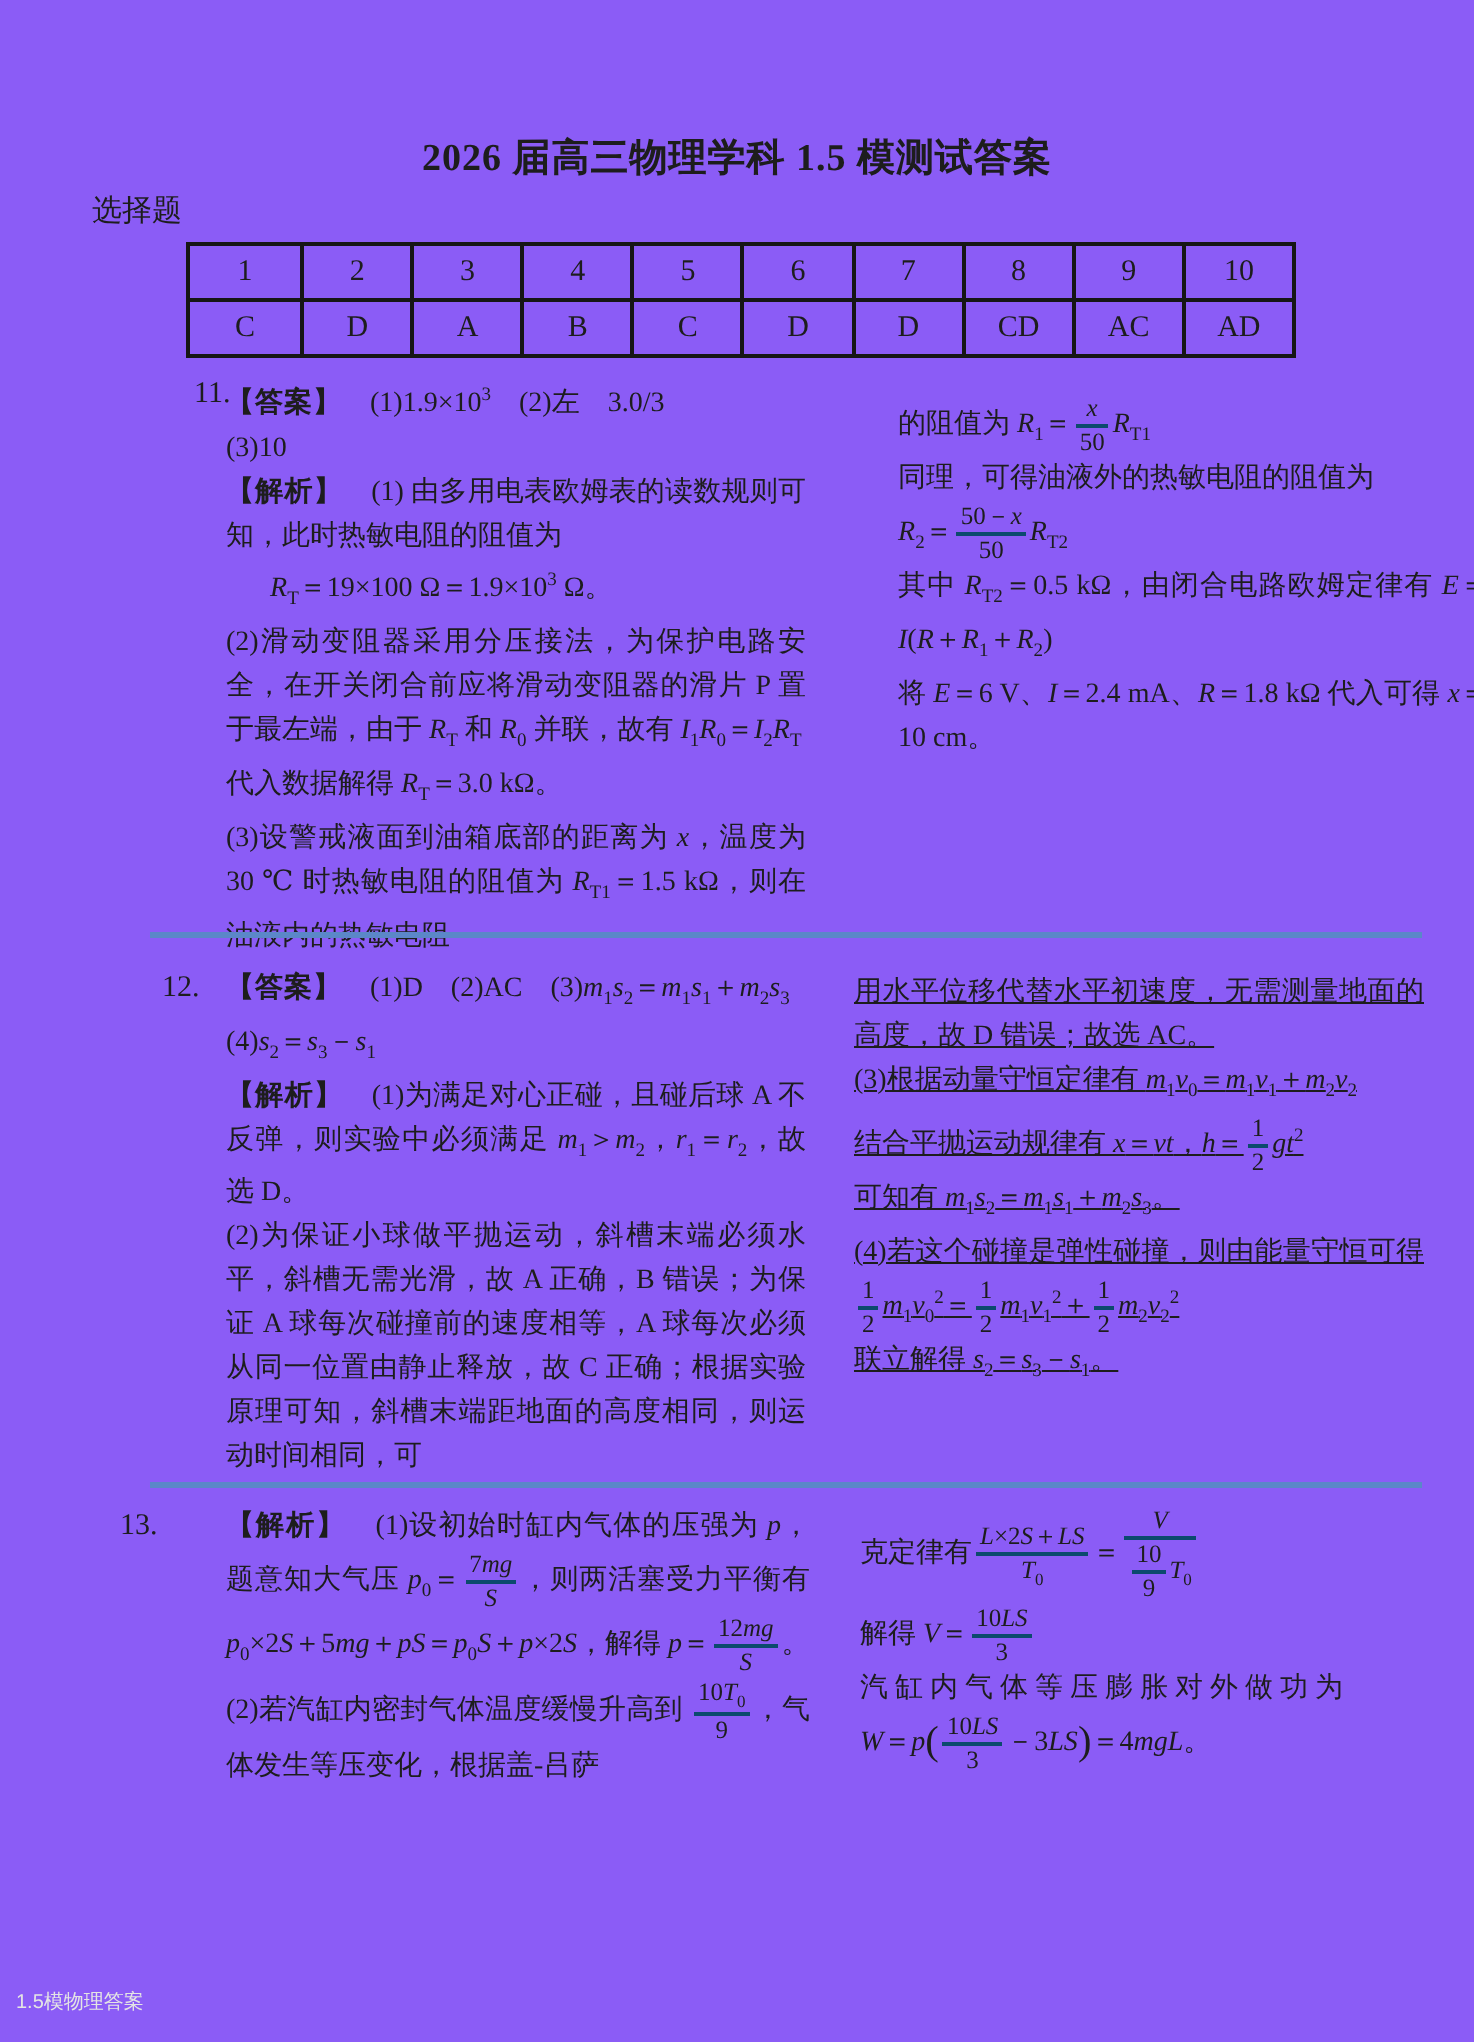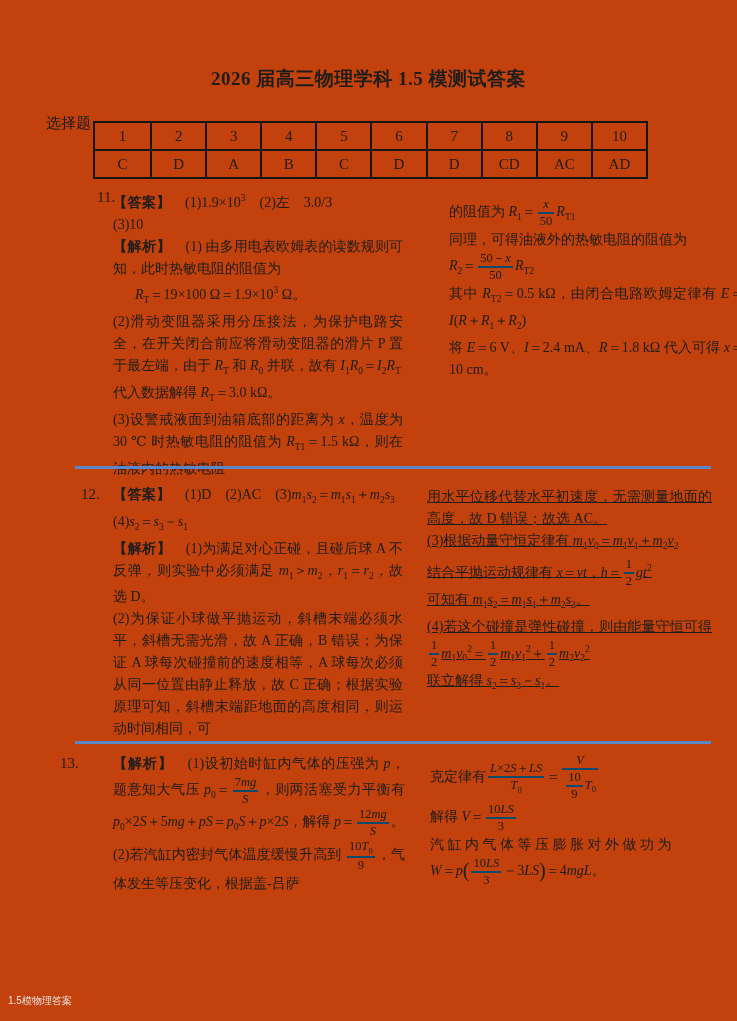--- a/index.html
+++ b/index.html
@@ -1,20 +1,20 @@
 <!DOCTYPE html>
 <html style="--accent: #5b87c8; --footer: #e4e4e4;"><head>
 <meta charset="utf-8">
 <style>
   html,body{margin:0;padding:0;background:#fff;}
-  .page{position:relative;width:737px;height:1021px;background:#c2410c;overflow:hidden;
+  .page{position:relative;width:737px;height:1021px;background:#8b5cf6;overflow:hidden;
         font-family:"Liberation Serif","DejaVu Serif",serif;color:#1d1d1d;}
   .title{position:absolute;top:66px;left:0;width:100%;text-align:center;
          font-size:19px;font-weight:bold;letter-spacing:.5px;}
-  .section-label{position:absolute;left:46px;top:96px;font-size:15px;margin-top:18px;}
+  .section-label{position:absolute;left:46px;top:96px;font-size:15px;}
   
   .answer-table{position:absolute;left:93px;top:121px;width:551px;border:2px solid #161616;}
   .t-row{display:grid;grid-template-columns:repeat(10,1fr);}
   .t-row + .t-row{border-top:2px solid #161616;}
   .t-cell{height:26px;line-height:26px;text-align:center;font-size:15px;}
   .t-cell + .t-cell{border-left:2px solid #161616;}
   
   .q-num{position:absolute;font-size:15px;}
   .col{position:absolute;font-size:14px;line-height:22px;text-align:justify;}
   .col p{margin:0;}

